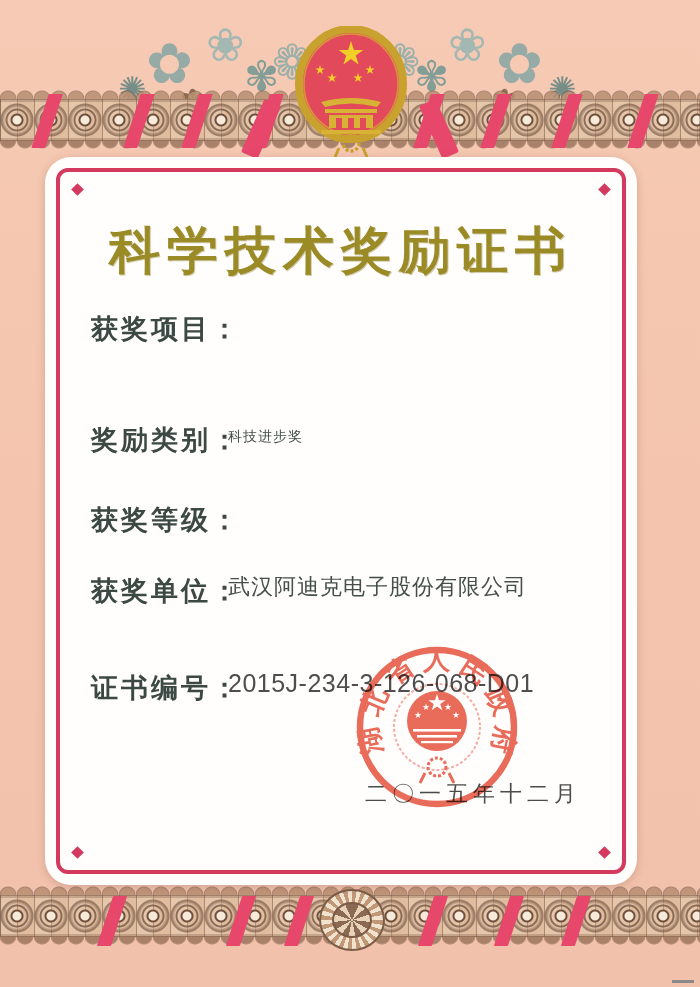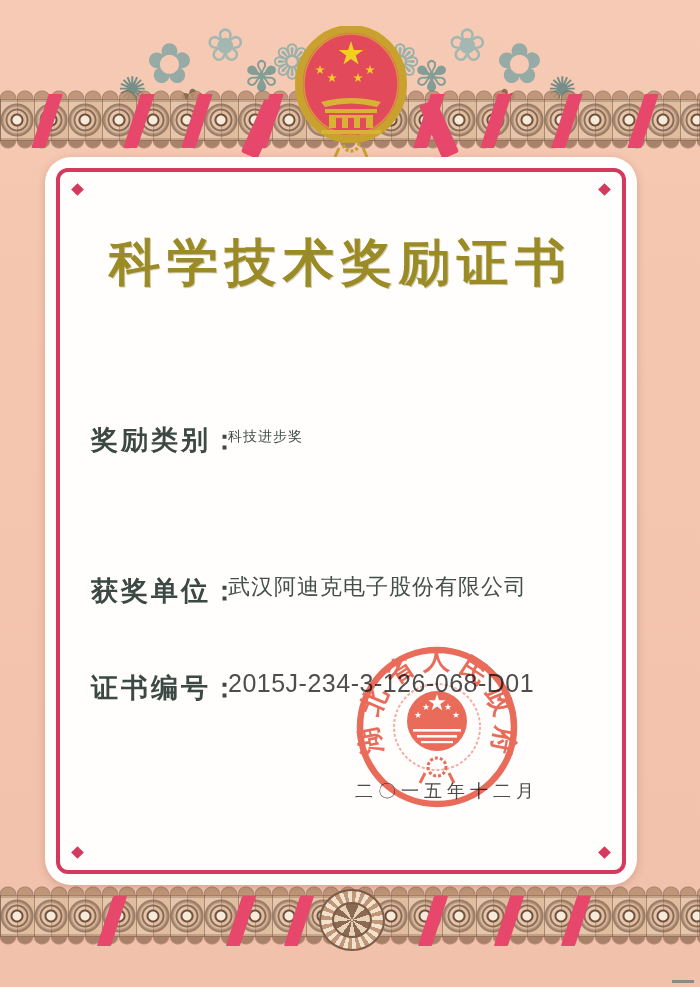--- a/index.html
+++ b/index.html
@@ -63,21 +63,21 @@
     box-shadow:0 2px 8px rgba(120,70,60,.25);
   }
   .red-border{
     position:absolute;inset:11px;border:4px solid #d4395e;border-radius:12px;
   }
   .notch{position:absolute;width:9px;height:9px;background:#d4395e;transform:rotate(45deg);}
   .notch.tl{left:13px;top:13px;}  .notch.tr{right:13px;top:13px;}
   .notch.bl{left:13px;bottom:13px;} .notch.br{right:13px;bottom:13px;}
 
   .cert-title{
-    position:absolute;left:0;right:0;top:56px;margin:16px;text-align:center;
+    position:absolute;left:0;right:0;top:56px;margin:4px;text-align:center;
     font-family:"DejaVu Serif","Liberation Serif",serif;
     font-size:51px;font-weight:bold;color:#9b8b27;letter-spacing:7px;
     text-shadow:1px 1px 0 rgba(125,108,25,.35);
     white-space:nowrap;
   }
 
   .row{position:absolute;left:46px;right:26px;height:60px;}
   .row .label{
     position:absolute;left:0;top:0;
     font-size:27px;font-weight:bold;color:#3c4843;letter-spacing:3px;white-space:nowrap;
@@ -87,22 +87,22 @@
     font-size:14px;color:#454f4a;letter-spacing:1px;line-height:26px;
   }
   .row-project .value{font-size:23px;top:-4px;line-height:27px;letter-spacing:.5px;}
   .row-unit .value{font-size:22px;}
   .row-number .value{
     font-family:"Liberation Sans",sans-serif;font-size:25px;color:#4e4e4e;
     letter-spacing:.5px;top:0;
   }
 
   .issue-date{
-    position:absolute;left:310px;top:622px;z-index:2;
-    font-size:18px;color:#4b4b4b;letter-spacing:5px;white-space:nowrap;
+    position:absolute;left:320px;top:622px;z-index:2;
+    font-size:22px;color:#4b4b4b;letter-spacing:5px;white-space:nowrap;
   }
 
   .seal{
     position:absolute;left:306px;top:484px;width:172px;height:172px;z-index:3;
     opacity:.84;mix-blend-mode:multiply;
   }
 
   .scan-mark{position:absolute;left:672px;top:980px;width:22px;height:3px;background:#8a8a8a;z-index:6;}
 </style>
 </head>
@@ -173,28 +173,30 @@
   <div class="red-border">
     <span class="notch tl"></span>
     <span class="notch tr"></span>
     <span class="notch bl"></span>
     <span class="notch br"></span>
   </div>
 
   <h1 class="cert-title">科学技术奖励证书</h1>
 
   <div class="row row-project" style="top:154px;">
+    <span class="label">获奖项目：</span>
   </div>
 
   <div class="row" style="top:265px;">
     <span class="label">奖励类别：</span>
     <span class="value">科技进步奖</span>
   </div>
 
   <div class="row" style="top:345px;">
+    <span class="label">获奖等级：</span>
   </div>
 
   <div class="row row-unit" style="top:416px;">
     <span class="label">获奖单位：</span>
     <span class="value">武汉阿迪克电子股份有限公司</span>
   </div>
 
   <div class="row row-number" style="top:513px;">
     <span class="label">证书编号：</span>
     <span class="value">2015J-234-3-126-068-D01</span>

